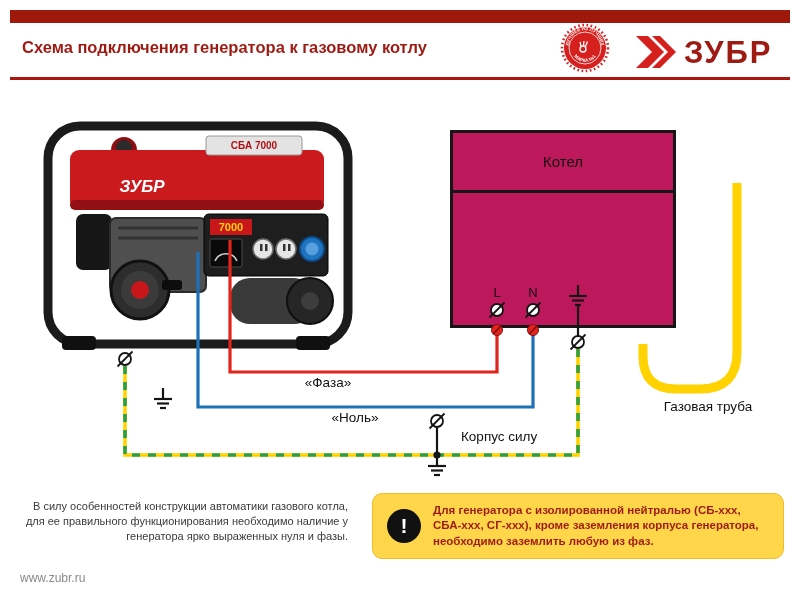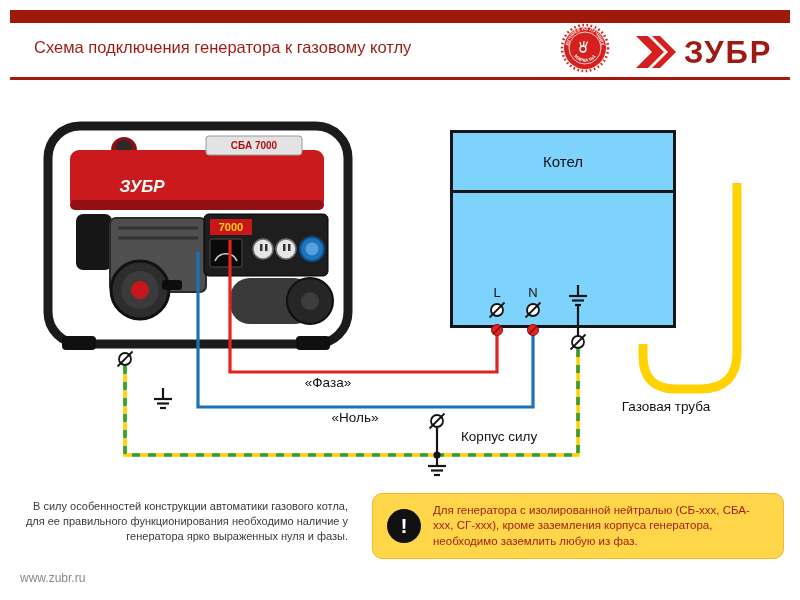--- a/index.html
+++ b/index.html
@@ -2,42 +2,42 @@
 <html><head>
 <meta charset="utf-8">
 <style>
   * { margin:0; padding:0; box-sizing:border-box; }
   html,body { width:800px; height:600px; }
   body { font-family:"Liberation Sans", sans-serif; background:#fff; }
   .page { position:relative; width:800px; height:600px; background:#fff; overflow:hidden; }
 
   
   .top-strip { position:absolute; left:10px; top:10px; width:780px; height:13px; background:#9e180c; }
-  .page-title { position:absolute; left:22px; top:38px; font-size:16.5px; font-weight:normal; color:#9e1b14;margin-left:12px; }
+  .page-title { position:absolute; left:22px; top:38px; font-size:16.5px; font-weight:bold; color:#9e1b14; }
   .stamp { position:absolute; left:560px; top:23px; }
   .brand-logo { position:absolute; left:634px; top:36px; display:flex; align-items:center; gap:8px; }
   .brand-text { font-size:31px; font-weight:bold; color:#9e1b14; letter-spacing:2px; line-height:1; }
   .divider { position:absolute; left:10px; top:77px; width:780px; height:3px; background:#a8170e; }
 
   
   .generator { position:absolute; left:38px; top:112px; width:320px; height:245px; z-index:2; }
-  .boiler { position:absolute; left:450px; top:130px; width:226px; height:198px; border:3px solid #161616; background:#7dd3fc; z-index:1;text-align:center; }
+  .boiler { position:absolute; left:450px; top:130px; width:226px; height:198px; border:3px solid #161616; background:#be185d; z-index:1;text-align:center; }
   .boiler-top { height:60px; border-bottom:3px solid #161616; display:flex; align-items:center; justify-content:center; font-size:15px; color:#111; }
   .wiring { position:absolute; left:0; top:0; z-index:5; pointer-events:none; }
   .lbl { position:absolute; z-index:6; background:#fff; padding:0 5px; font-size:13.5px; color:#111; white-space:nowrap; }
   .lbl-phase   { left:328px; top:375px; transform:translateX(-50%); }
   .lbl-neutral { left:327px; top:410px; transform:translateX(-50%);margin-left:28px; }
   .lbl-body    { left:456px; top:429px; }
-  .lbl-pipe    { left:666px; top:399px; transform:translateX(-50%); }
+  .lbl-pipe    { left:708px; top:399px; transform:translateX(-50%); }
 
   
   .note { position:absolute; left:16px; top:499px; width:332px; font-size:11px; line-height:1.35; color:#3a3a3a; z-index:6;text-align:right; }
   .warning { position:absolute; left:372px; top:493px; width:412px; min-height:66px; background:#ffd64a; border:1px solid #eebc2a; border-radius:10px; display:flex; align-items:center; gap:12px; padding:8px 14px; z-index:6; }
   .warning-icon { flex:0 0 34px; width:34px; height:34px; border-radius:50%; background:#111; color:#fff; font-weight:bold; font-size:21px; display:flex; align-items:center; justify-content:center; }
-  .warning-text { font-size:11.5px; line-height:1.32; font-weight:normal; color:#9e1b14; }
+  .warning-text { font-size:11.5px; line-height:1.32; font-weight:bold; color:#9e1b14; }
   .website { position:absolute; left:20px; top:571px; font-size:12px; color:#8a8a8a; z-index:6; }
 </style>
 </head>
 <body>
 
 <div class="page">
 
   <div class="top-strip"></div>
   <h1 class="page-title">Схема подключения генератора к газовому котлу</h1>
 

